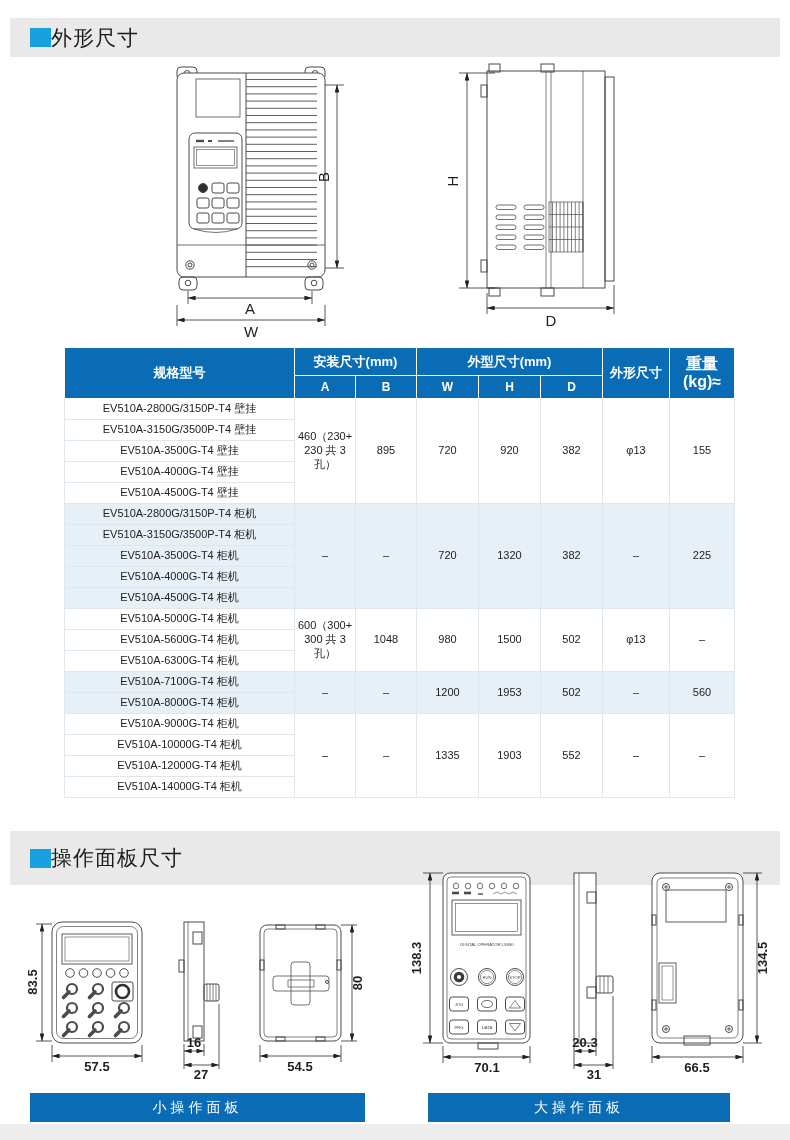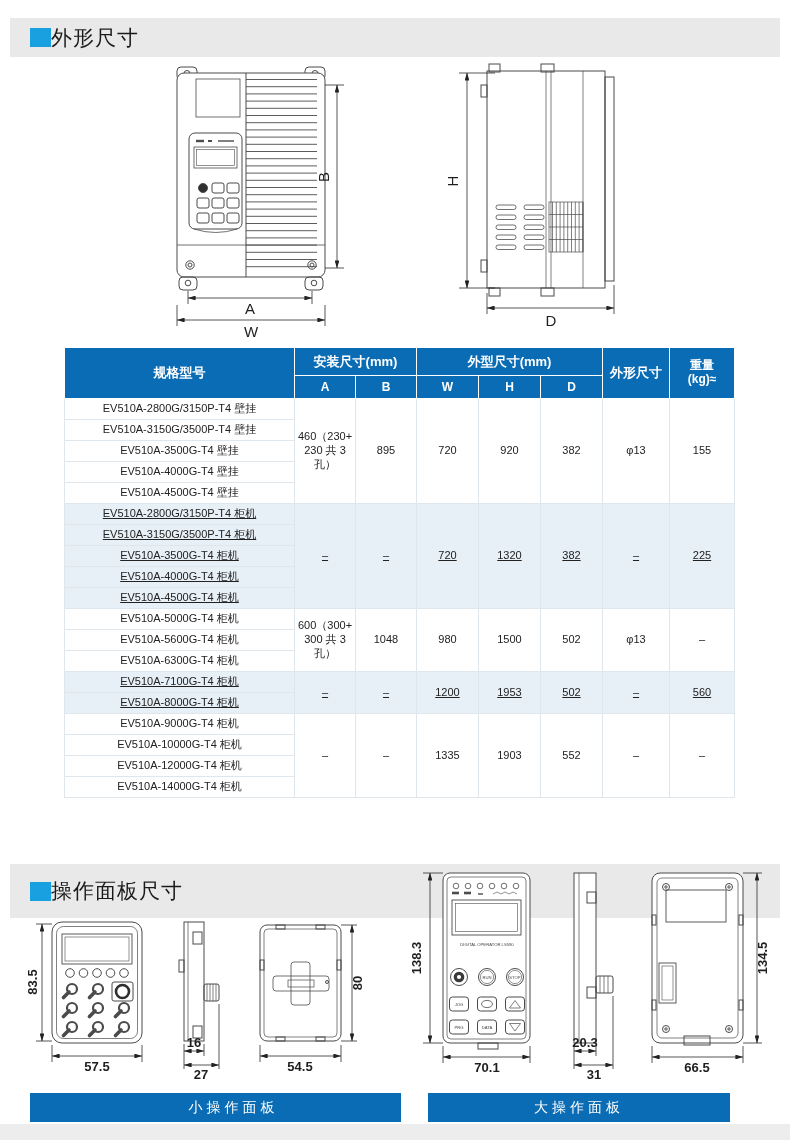--- a/index.html
+++ b/index.html
@@ -8,24 +8,24 @@
   .band{position:absolute;left:10px;width:770px;height:39px;background:#e9e9e9;
         display:flex;align-items:center;}
   .band .sq{width:21px;height:19px;background:#18a0e0;margin-left:20px;flex:0 0 auto;}
   .band .ttl{font-size:21px;color:#1a1a1a;letter-spacing:1px;}
   
   #tblwrap{position:absolute;left:64px;top:347px;width:670px;}
   table{border-collapse:collapse;table-layout:fixed;width:670px;font-size:11px;}
   thead th{background:#0a6cb5;color:#fff;border:1px solid #fff;font-weight:bold;padding:0;}
   thead tr.r1 th{height:27px;font-size:13px;}
   thead tr.r2 th{height:22px;font-size:12px;}
-  th .wl{line-height:1.15;font-size:12px;}
+  th .wl{line-height:1.15;font-size:16px;}
   tbody td{border:1px solid #dfe6ec;text-align:center;vertical-align:middle;
            height:20px;padding:0 2px;line-height:1.2;background:#fff;}
-  tbody tr.shaded td{background:#e7eff7;text-decoration:underline;}
+  tbody tr.shaded td{background:#e7eff7;}
   td.model{font-size:11px;}
   td.col-a{word-break:break-all;line-height:1.25;}
   
   .bluebar{position:absolute;top:1093px;height:29px;background:#0a6cb5;color:#fff;
            display:flex;align-items:center;justify-content:center;font-size:14px;letter-spacing:4px;}
   #btmstrip{position:absolute;left:0;top:1124px;width:790px;height:16px;background:#ededed;}
   svg{position:absolute;left:0;}
   svg text{font-family:"Liberation Sans","DejaVu Sans",sans-serif;fill:#1e1e1e;}
   .dimletter{font-size:15px;}
   .dimnum{font-size:13px;font-weight:bold;}
@@ -282,21 +282,21 @@
           <tr>
             <td class="model">EV510A-12000G-T4 柜机</td>
           </tr>
           <tr>
             <td class="model">EV510A-14000G-T4 柜机</td>
           </tr>
         </tbody>
     </table>
   </div>
 
-  <div class="band" style="top:864px;height:54px;">
+  <div class="band" style="top:831px;height:54px;">
     <div class="sq"></div>
     <div class="ttl">操作面板尺寸</div>
   </div>
 
   <svg style="top:860px" width="790" height="228" viewBox="0 0 790 228">
     <defs>
       <marker id="ar2" viewBox="0 0 10 6" refX="9.5" refY="3" markerWidth="10" markerHeight="6" orient="auto-start-reverse">
         <path d="M0,0 L10,3 L0,6 z" fill="#222"></path>
       </marker>
     </defs>
@@ -493,20 +493,20 @@
         <line x1="743" y1="186" x2="743" y2="203"></line>
       <line x1="652" y1="197" x2="743" y2="197" marker-start="url(#ar2)" marker-end="url(#ar2)"></line>
       <line x1="743" y1="13" x2="762" y2="13"></line>
         <line x1="743" y1="183" x2="762" y2="183"></line>
       <line x1="757" y1="13" x2="757" y2="183" marker-start="url(#ar2)" marker-end="url(#ar2)"></line>
     </g>
     <text class="dimnum" x="697" y="212" text-anchor="middle">66.5</text>
     <text class="dimnum" x="767" y="98" text-anchor="middle" transform="rotate(-90 767 98)">134.5</text>
   </svg>
 
-  <div class="bluebar" style="left:30px;width:335px;padding-left:36px;">
+  <div class="bluebar" style="left:30px;width:335px;">
     <span>小操作面板</span>
   </div>
   <div class="bluebar" style="left:428px;width:302px;">
     <span>大操作面板</span>
   </div>
   <div id="btmstrip"></div>
 </div>
 
 </body></html>

